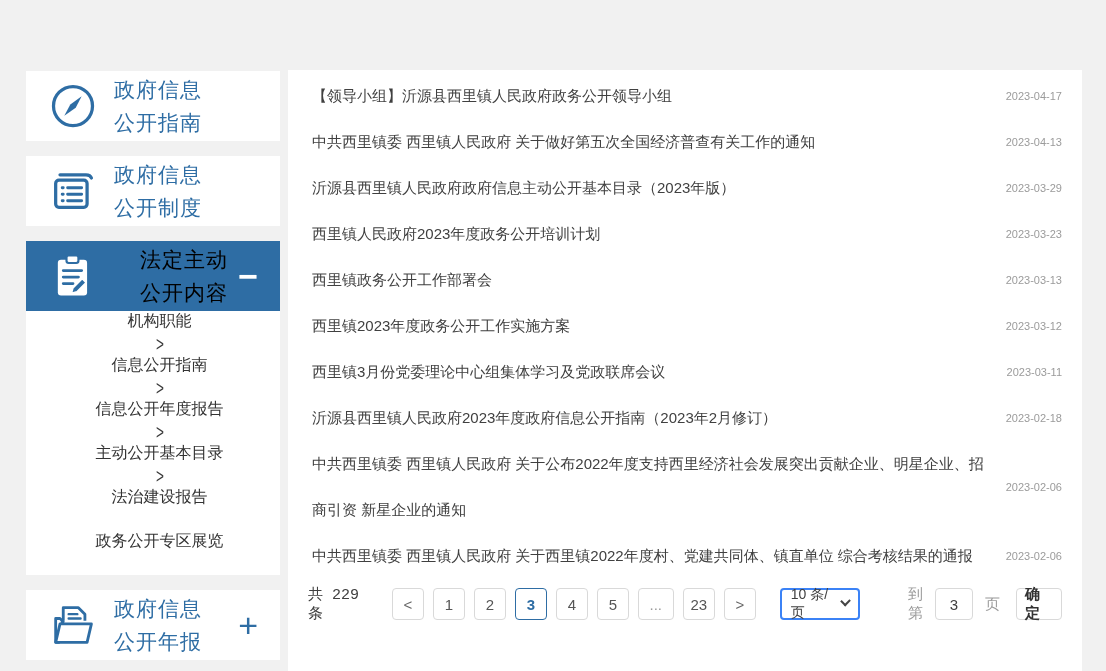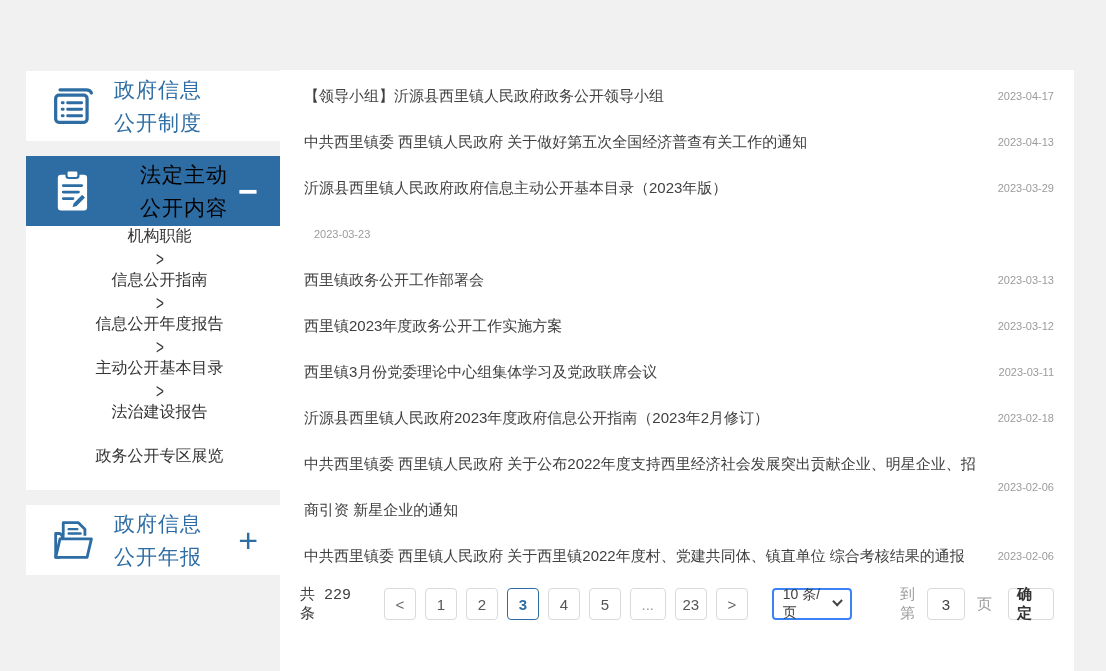--- a/index.html
+++ b/index.html
@@ -42,21 +42,21 @@
     padding:0 20px 0 33px; font-size:16px; color:#333333;flex-direction:column;
   }
   .sub-item .sub-label { flex:1; }
   .sub-item .chevron {
     font-size:17px; color:#3a3a3a;
     transform:scale(0.8,1.15); font-weight:400;
   }
 
   
   .main {
-    position:absolute; left:280px; top:70px; width:794px; height:601px;
+    position:absolute; left:288px; top:70px; width:794px; height:601px;
     background:#ffffff; padding:3px 20px 0 20px;
   }
   .row {
     display:flex; align-items:center; min-height:46px; cursor:pointer;
   }
   .row .title {
     flex:1; font-size:15px; color:#404040; line-height:46px;
     padding-left:4px;
   }
   .row .date {
@@ -104,20 +104,30 @@
     font-size:15px; color:#333333; font-weight:700; cursor:pointer;
   }
 </style>
 </head>
 <body>
 
 <div class="page">
 
   <div class="sidebar">
 
+    <div class="side-item">
+      <span class="icon-box">
+        <svg width="52" height="52" viewBox="0 0 48 48">
+          <circle cx="24" cy="24" r="18" fill="none" stroke="currentColor" stroke-width="3"></circle>
+          <path d="M32 15 L26.5 25.5 L16 33 L21.5 22.5 Z" fill="currentColor"></path>
+        </svg>
+      </span>
+      <span class="side-label">政府信息公开指南</span>
+      <span class="toggle"></span>
+    </div>
 
     <div class="side-item">
       <span class="icon-box">
         <svg width="52" height="52" viewBox="0 0 48 48">
           <path d="M12 9 H36 Q40 9 41 12" fill="none" stroke="currentColor" stroke-width="3" stroke-linecap="round"></path>
           <rect x="8" y="14" width="29" height="25" rx="3" fill="none" stroke="currentColor" stroke-width="3"></rect>
           <path d="M14 21 h1 M19 21 h13 M14 27 h1 M19 27 h13 M14 33 h1 M19 33 h13" fill="none" stroke="currentColor" stroke-width="2.6" stroke-linecap="round"></path>
         </svg>
       </span>
       <span class="side-label">政府信息公开制度</span>
@@ -185,20 +195,21 @@
     </div>
     <div class="row">
       <span class="title">中共西里镇委 西里镇人民政府 关于做好第五次全国经济普查有关工作的通知</span>
       <span class="date">2023-04-13</span>
     </div>
     <div class="row">
       <span class="title">沂源县西里镇人民政府政府信息主动公开基本目录（2023年版）</span>
       <span class="date">2023-03-29</span>
     </div>
     <div class="row">
+      <span class="title">西里镇人民政府2023年度政务公开培训计划</span>
       <span class="date">2023-03-23</span>
     </div>
     <div class="row">
       <span class="title">西里镇政务公开工作部署会</span>
       <span class="date">2023-03-13</span>
     </div>
     <div class="row">
       <span class="title">西里镇2023年度政务公开工作实施方案</span>
       <span class="date">2023-03-12</span>
     </div>

